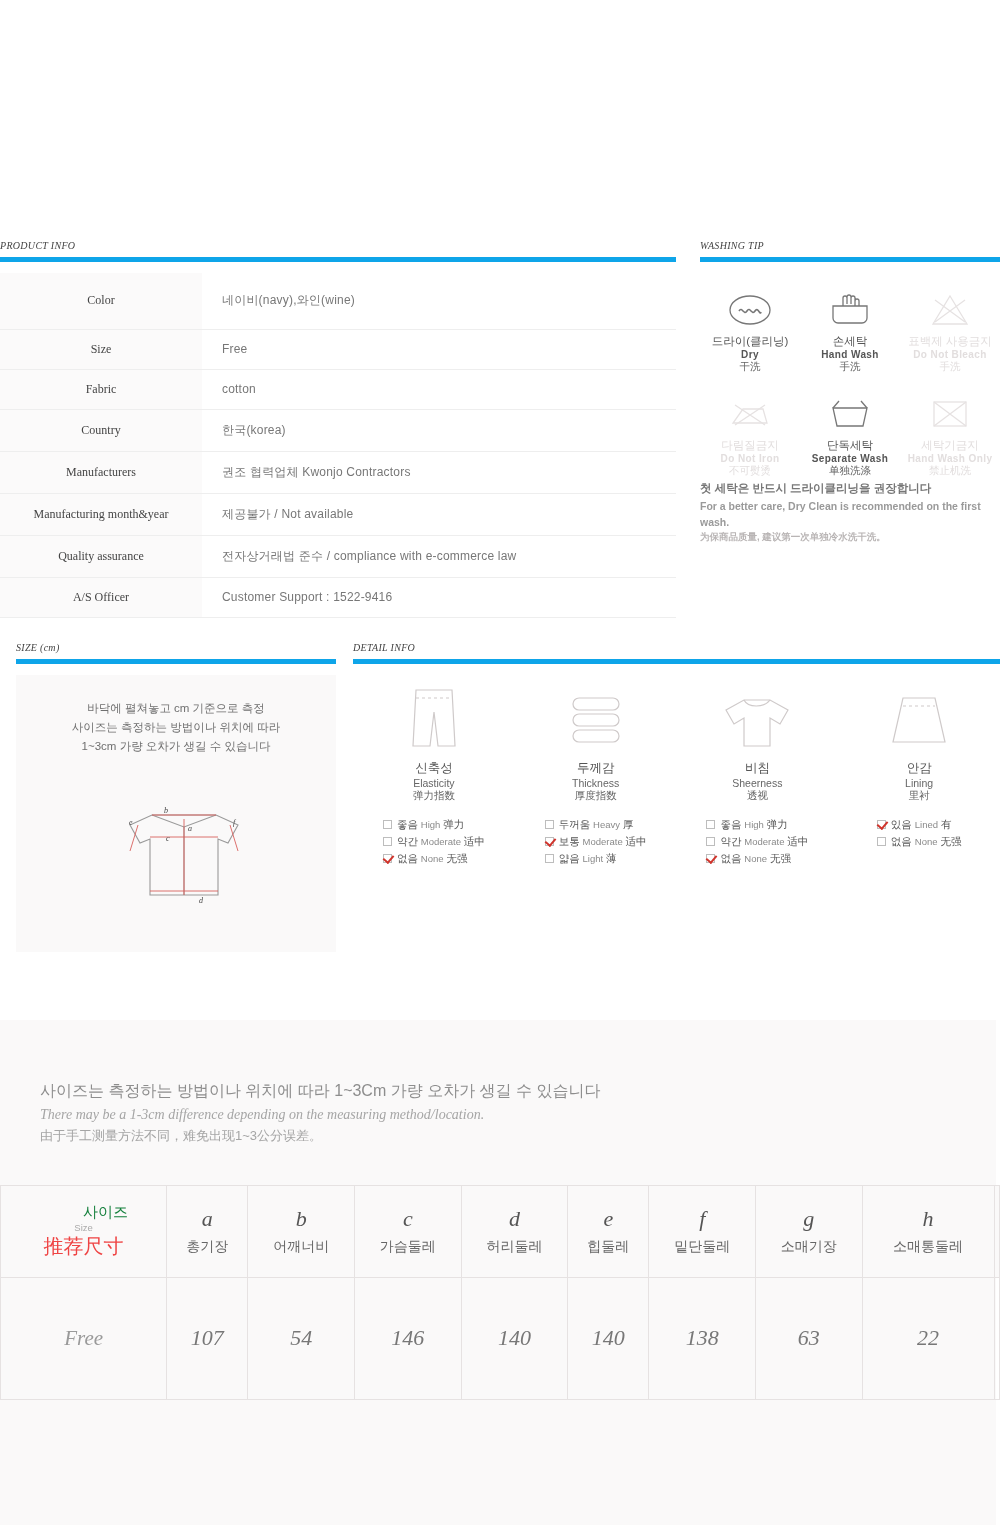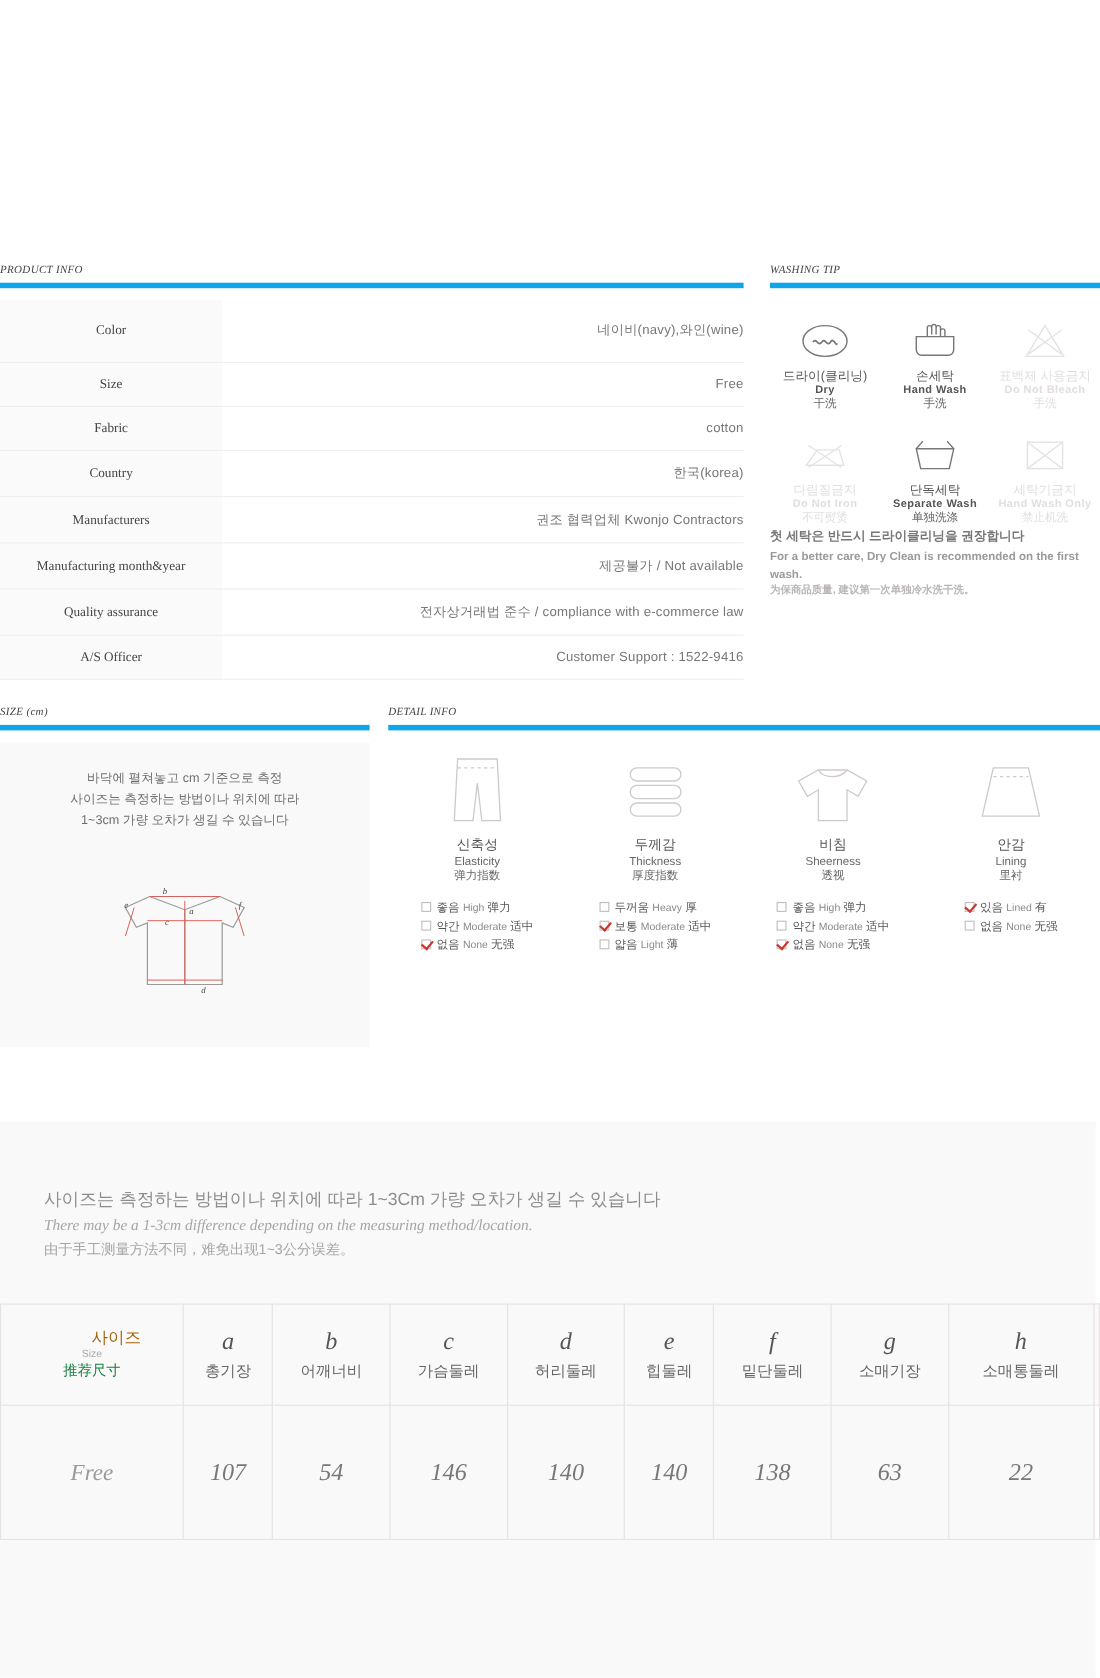--- a/index.html
+++ b/index.html
@@ -24,21 +24,21 @@
     border-bottom:5px solid #0ea5e9;
   }
 
   
   #top { position:absolute; left:0; top:240px; width:1000px; }
 
   #product-info { position:absolute; left:0; top:0; width:676px; }
   #washing-tip  { position:absolute; left:700px; top:0; width:300px; }
 
   table.pinfo { width:100%; border-collapse:collapse; margin-top:11px; }
-  table.pinfo td { border-bottom:1px solid #eee; font-size:12px;text-align:right; }
+  table.pinfo td { border-bottom:1px solid #eee; font-size:12px; }
   table.pinfo td.k {
     width:202px; text-align:center; color:#444;
     font-family:"Liberation Serif", serif;
     padding:12px 4px; background:#fbfafa;
   }
   table.pinfo td.v {
     padding:12px 0 12px 20px; color:#777; font-size:12px;
     letter-spacing:.2px;
   }
   table.pinfo tr:first-child td { height:56px; }
@@ -56,21 +56,21 @@
   .wash-cell .l3 { font-size:10.5px; color:#666; }
   .wash-cell.off .l1,.wash-cell.off .l2,.wash-cell.off .l3 { color:#e2dede; }
   .wash-cell.off svg { stroke:#e6e2e2; }
   .wash-note { text-align:left; line-height:1.55;font-weight:bold; }
   .wash-note .n1 { font-size:11.5px; color:#777; }
   .wash-note .n2 { font-size:10.5px; color:#9a9a9a; }
   .wash-note .n3 { font-size:9.5px; color:#b9b5b5; }
 
   
   #mid { position:absolute; left:0; top:642px; width:1000px; }
-  #size-box { position:absolute; left:0; top:0; width:336px; }
+  #size-box { position:absolute; left:0; top:0; width:336px;padding-left:16px; }
   #detail-info { position:absolute; left:353px; top:0; width:647px; }
 
   .size-canvas {
     margin-top:11px; height:277px; background:#faf9f9;
     position:relative;
   }
   .size-caption {
     text-align:center; padding-top:24px;
     font-size:11.5px; color:#6f6f6f; line-height:1.65;
   }
@@ -103,23 +103,23 @@
   .notice .l1 { font-size:16px; color:#8d8d8d; }
   .notice .l2 { font-size:14px; color:#a5a5a5; font-family:"Liberation Serif", serif; font-style:italic; }
   .notice .l3 { font-size:13px; color:#a5a5a5; }
 
   table.sizes { width:1000px; border-collapse:collapse; margin-top:38px; }
   table.sizes td { border:1px solid #e6e2e2; text-align:center; }
   table.sizes tr.head td { height:92px; background:#faf9f9; }
   table.sizes tr.body td { height:122px; }
   .hd-a { font-family:"Liberation Serif", serif; font-style:italic; font-size:22px; color:#555; }
   .hd-ko { font-size:14px; color:#666; margin-top:6px; }
-  .hd-first .k1 { font-size:15px; color:#a16207;margin-left:44px; }
+  .hd-first .k1 { font-size:15px; color:#15803d;margin-left:44px; }
   .hd-first .k2 { font-size:9.5px; color:#aaa; }
-  .hd-first .k3 { font-size:13px; color:#15803d; }
+  .hd-first .k3 { font-size:20px; color:#ef4444; }
   .val { font-family:"Liberation Serif", serif; font-style:italic; font-size:22px; color:#777; }
   .val.free { font-size:21px; color:#9a9a9a; }
 </style>
 </head>
 <body>
 
 <div id="top">
 
   <div id="product-info">
     <div class="section-title">PRODUCT INFO</div>

